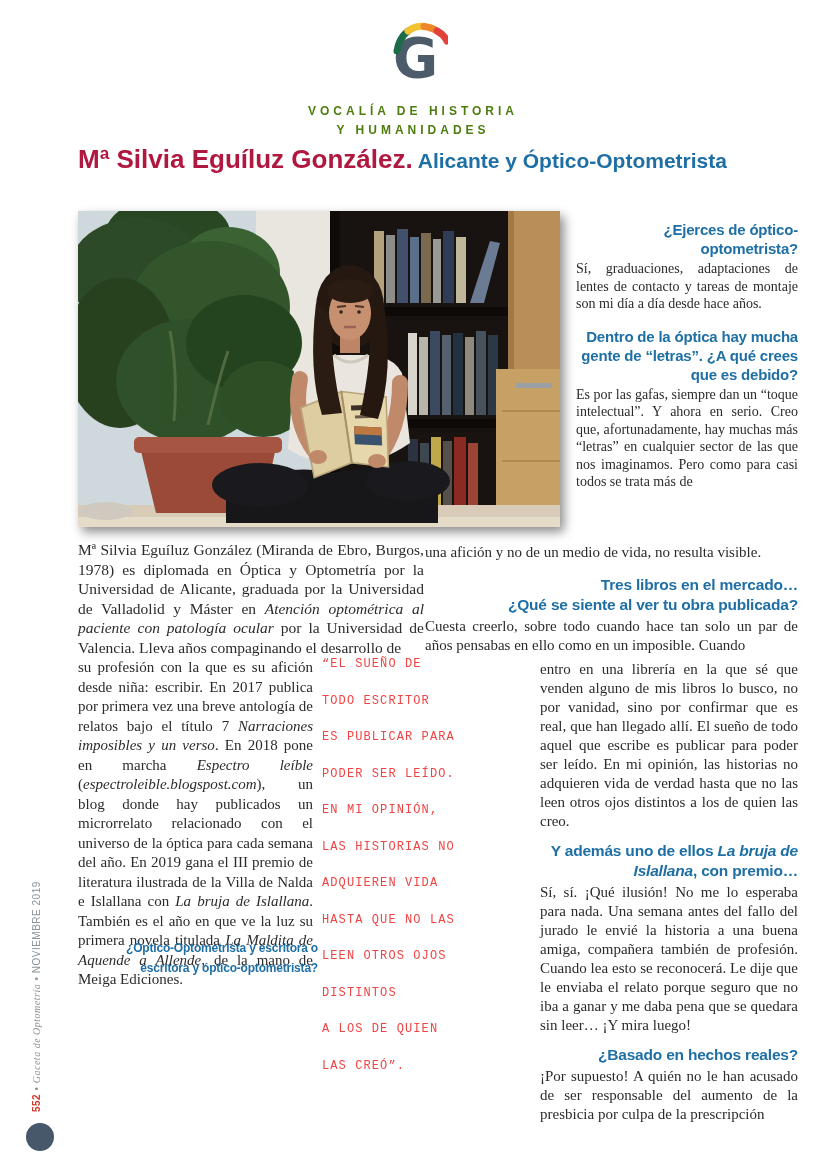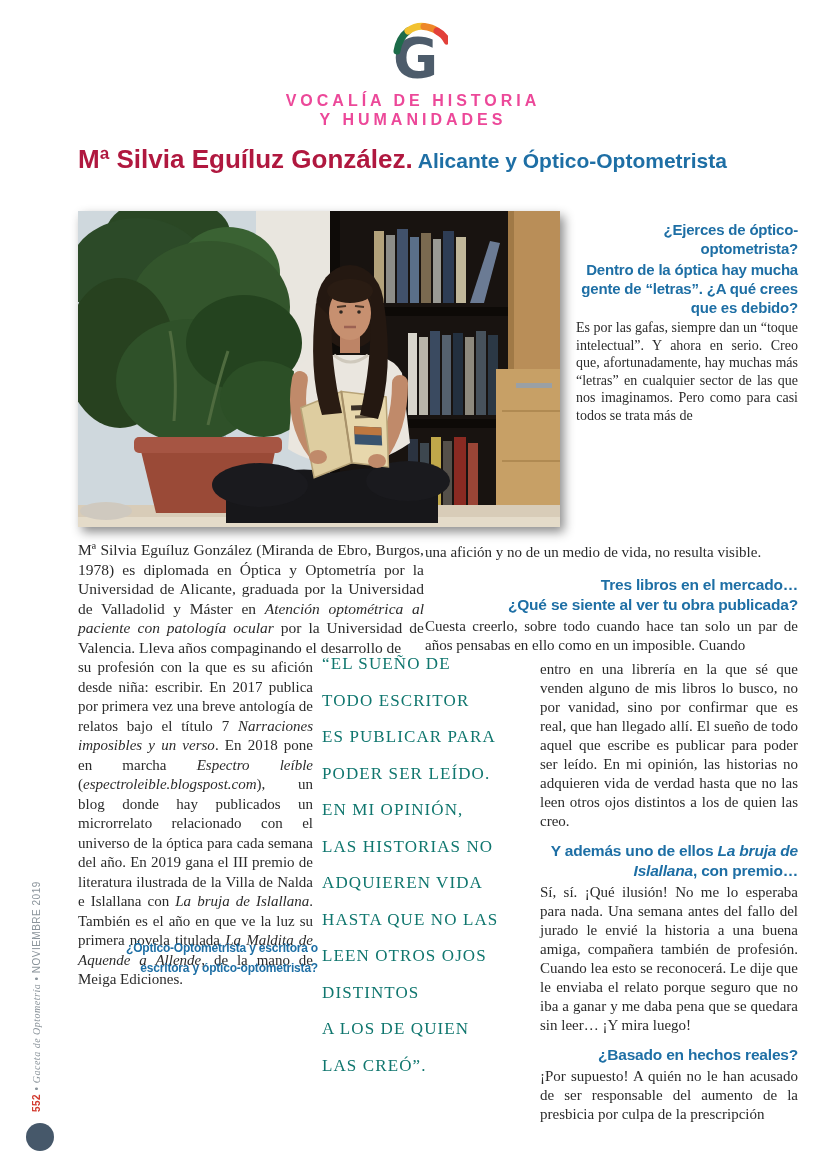--- a/index.html
+++ b/index.html
@@ -1,22 +1,22 @@
 <!DOCTYPE html>
 <html><head>
 <meta charset="utf-8">
 <style>
   html,body{margin:0;padding:0;background:#ffffff;}
   .page{position:relative;width:826px;height:1169px;background:#ffffff;overflow:hidden;
         font-family:"Liberation Serif",serif;color:#2b2b2b;}
 
   
   .logo-wrap{position:absolute;top:20px;left:0;right:0;text-align:center;}
-  .logo-word{margin-top:3px;font-family:"Liberation Sans",sans-serif;font-weight:bold;
-             font-size:16px;line-height:19px;letter-spacing:4px;color:#ec4899;white-space:pre-line;}
+  .logo-word{margin-top:14px;font-family:"Liberation Sans",sans-serif;font-weight:bold;
+             font-size:12px;line-height:19px;letter-spacing:4px;color:#4d7c0f;white-space:pre-line;}
 
   
   .headline{position:absolute;left:78px;top:144px;width:730px;font-family:"Liberation Sans",sans-serif;white-space:nowrap;}
   .headline .name{font-weight:bold;font-size:26px;color:#b0183f;}
   .headline .role{font-weight:bold;font-size:21px;color:#1e6fa5;}
 
   
   .photo{position:absolute;left:78px;top:211px;width:482px;height:316px;
          box-shadow:4px 5px 10px rgba(0,0,0,0.45);background:#cfd8dd;}
   .photo svg{display:block;}
@@ -40,22 +40,22 @@
   .col-right-bottom .body{font-size:15px;line-height:19px;margin:0 0 10px 4px;}
   .col-right-bottom .q{font-size:15.5px;line-height:20px;margin:0 0 2px 0;}
 
   .intro-wide{position:absolute;left:78px;top:540px;width:346px;font-size:15.5px;line-height:19.5px;text-align:justify;}
   .intro-narrow{position:absolute;left:78px;top:658px;width:235px;font-size:15px;line-height:19.5px;text-align:justify;}
 
   .left-q{position:absolute;left:78px;top:938px;width:240px;font-size:12px;line-height:20px;}
   .left-a{position:absolute;left:78px;top:1002px;width:238px;font-size:15px;line-height:19.5px;text-align:justify;}
 
   .pull-quote{position:absolute;left:322px;top:646px;width:200px;
-              font-family:Liberation Serif, serif;font-size:17px;line-height:36.5px;
-              letter-spacing:1.1px;color:#0f766e;white-space:pre-line;}
+              font-family:Liberation Mono, monospace;font-size:12px;line-height:36.5px;
+              letter-spacing:1.1px;color:#ef4444;white-space:pre-line;}
 
   
   .sidebar-vert{position:absolute;left:31px;top:1112px;width:220px;
                 transform:rotate(-90deg);transform-origin:0 0;
                 font-family:"Liberation Sans",sans-serif;font-size:10px;color:#8b949b;
                 letter-spacing:0.5px;white-space:nowrap;}
   .sidebar-vert .num{color:#d23b2f;font-weight:bold;}
   .sidebar-vert .pub{font-family:"Liberation Serif",serif;font-style:italic;}
   .page-dot{position:absolute;left:26px;top:1123px;width:28px;height:28px;border-radius:50%;background:#46586a;}
 </style>
@@ -178,20 +178,21 @@
       <line x1="259" y1="96" x2="268" y2="95" stroke="#4a3527" stroke-width="2"></line>
       <line x1="277" y1="95" x2="286" y2="96" stroke="#4a3527" stroke-width="2"></line>
       <circle cx="263" cy="101" r="1.8" fill="#2c2620"></circle>
       <circle cx="281" cy="101" r="1.8" fill="#2c2620"></circle>
       <line x1="266" y1="116" x2="278" y2="116" stroke="#9c6253" stroke-width="2.5"></line>
     </svg>
   </div>
 
   <div class="col-right-top">
     <p class="q">¿Ejerces de óptico-optometrista?</p>
+    <p class="body">Sí, graduaciones, adaptaciones de lentes de contacto y tareas de montaje son mi día a día desde hace años.</p>
     <p class="q">Dentro de la óptica hay mucha gente de “letras”. ¿A qué crees que es debido?</p>
     <p class="body">Es por las gafas, siempre dan un “toque intelectual”. Y ahora en serio. Creo que, afortunadamente, hay muchas más “letras” en cualquier sector de las que nos imaginamos. Pero como para casi todos se trata más de</p>
   </div>
 
   <div class="wide-right">
     <p class="body">una afición y no de un medio de vida, no resulta visible.</p>
     <p class="q prewrap">Tres libros en el mercado…
 ¿Qué se siente al ver tu obra publicada?</p>
     <p class="body">Cuesta creerlo, sobre todo cuando hace tan solo un par de años pensabas en ello como en un imposible. Cuando</p>
   </div>

